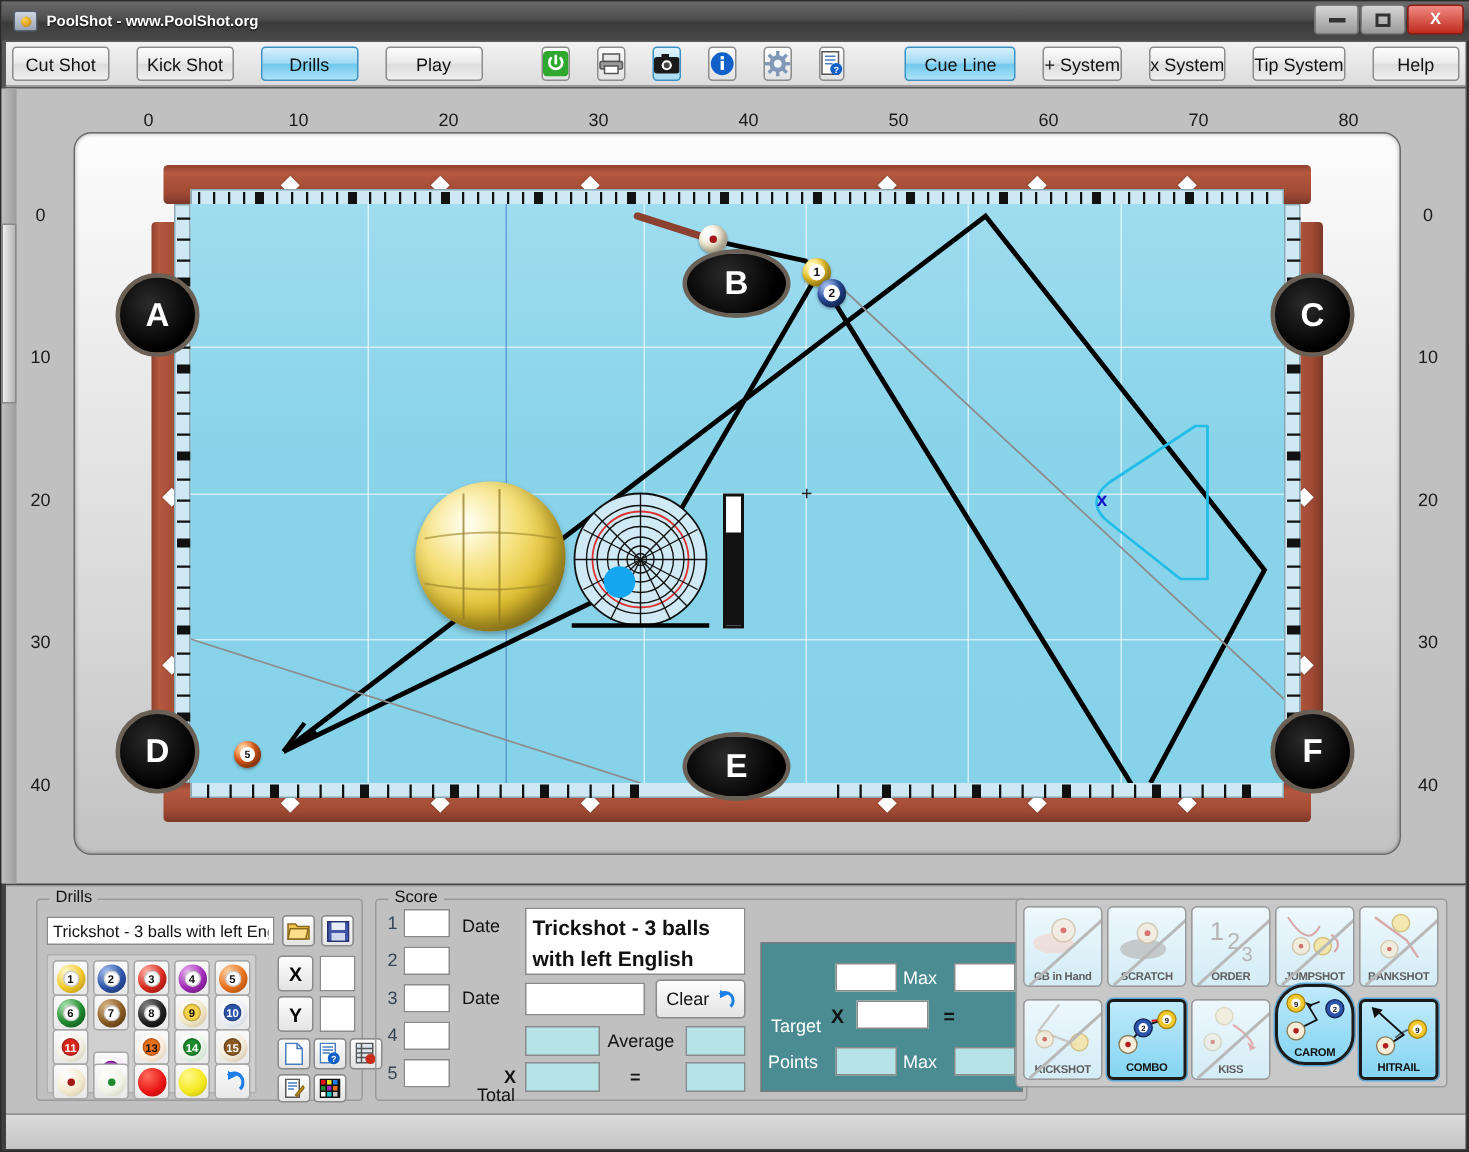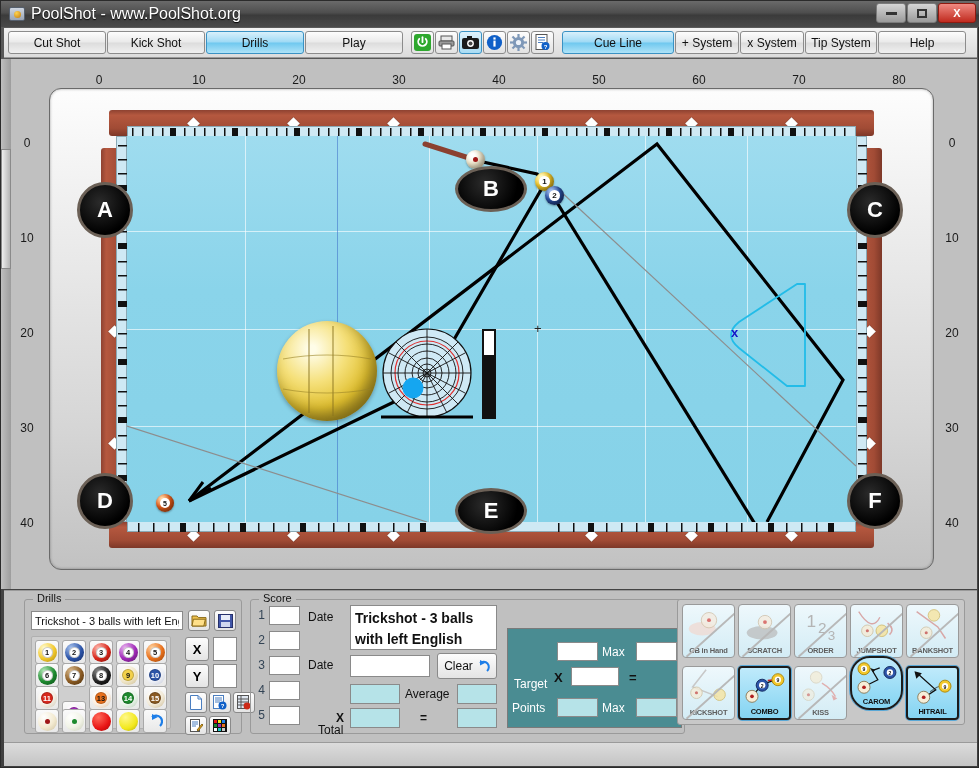--- a/index.html
+++ b/index.html
@@ -23,42 +23,42 @@
   }
   #title-icon {
     width:16px; height:14px; margin-left:8px; margin-right:6px;
     background:linear-gradient(180deg,#cfd6e0,#9aa5b5);
     border:1px solid #56606e; border-radius:2px; position:relative;
   }
   #title-icon::after {
     content:""; position:absolute; left:4px; top:3px; width:7px; height:7px;
     border-radius:50%; background:radial-gradient(circle at 35% 30%, #ffd34d, #c07a10);
   }
-  #title-text { color:#ffffff; font-size:16px; font-weight:normal; text-shadow:0 1px 1px #000; }
+  #title-text { color:#ffffff; font-size:10px; font-weight:bold; text-shadow:0 1px 1px #000; }
   #winbtns { position:absolute; right:4px; top:2px; display:flex; gap:1px; }
   .wbtn {
     width:30px; height:20px; border:1px solid #7b7b7b; border-radius:3px;
     background:linear-gradient(180deg,#d6d6d6,#9a9a9a);
     display:flex; align-items:center; justify-content:center;
     font-size:11px; color:#222;
   }
   .wbtn.close {
     width:38px;
     background:linear-gradient(180deg,#f08a82,#c02a1e);
     border-color:#8e1a10; color:#fff; font-weight:bold;
   }
   .wbtn .glyph-min { width:11px; height:3px; background:#333; }
   .wbtn .glyph-max { width:10px; height:9px; border:2px solid #333; }
 
   
   #toolbar {
     position:absolute; left:3px; top:27px; width:973px; height:30px;
     background:linear-gradient(180deg,#f2f2f2,#dcdcdc);
     border-bottom:1px solid #9a9a9a;
-    display:flex; align-items:center; padding:0 4px; gap:1px;
+    display:flex; align-items:center; padding:0 4px; gap:18px;
   }
   .tbtn {
     height:23px; border:1px solid #8c8c8c; border-radius:3px;
     background:linear-gradient(180deg,#fdfdfd 0%,#eaeaea 48%,#dcdcdc 52%,#f0f0f0 100%);
     color:#111; font-size:12px; display:flex; align-items:center; justify-content:center;
     cursor:pointer; white-space:nowrap;
   }
   .tbtn.wide { width:98px; }
   .tbtn.active {
     background:linear-gradient(180deg,#d9f0fb 0%,#9fdaf5 48%,#6fc8ef 52%,#aee3f8 100%);

